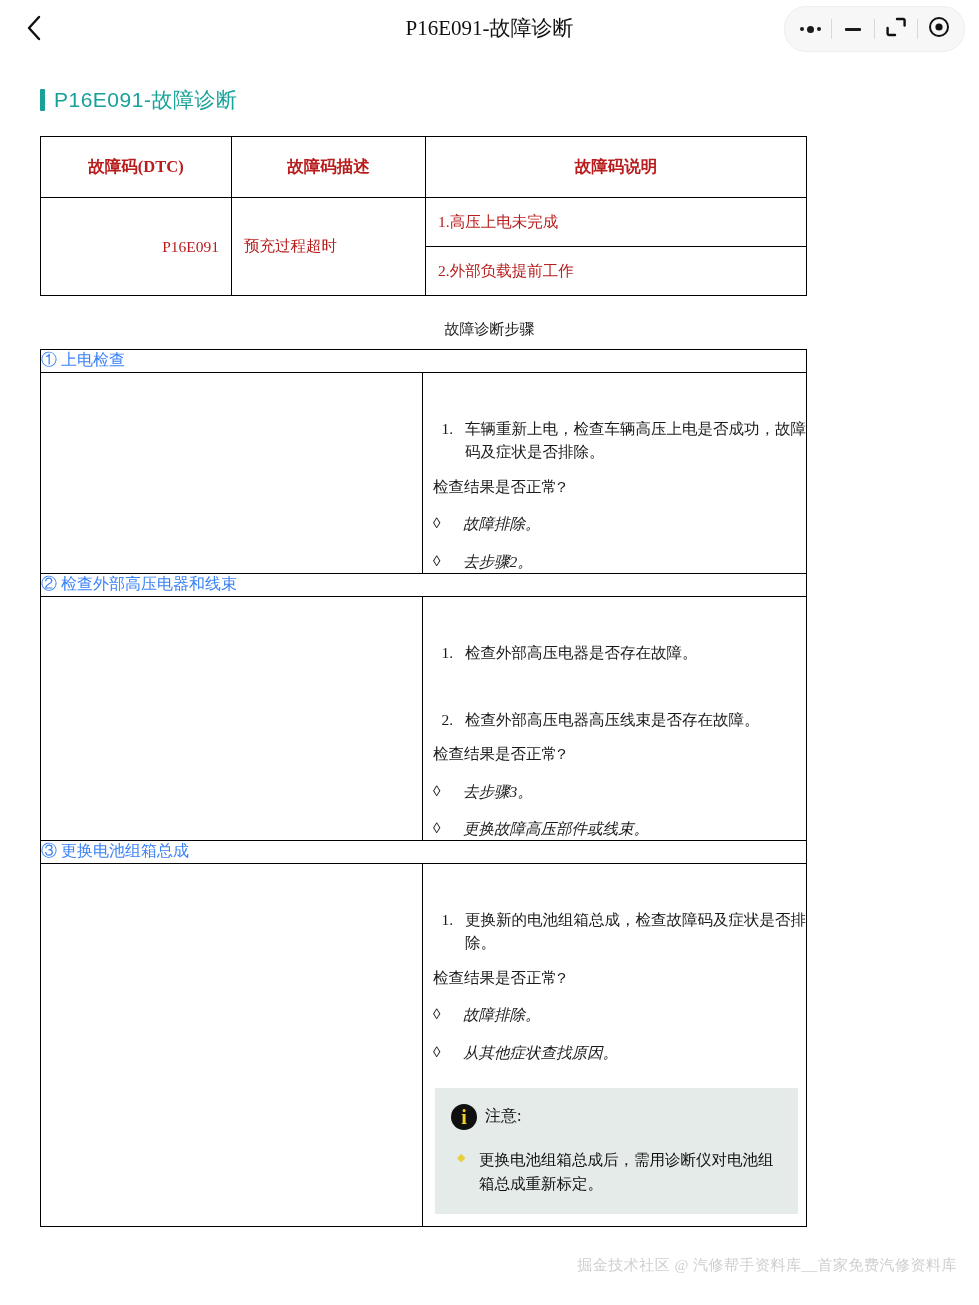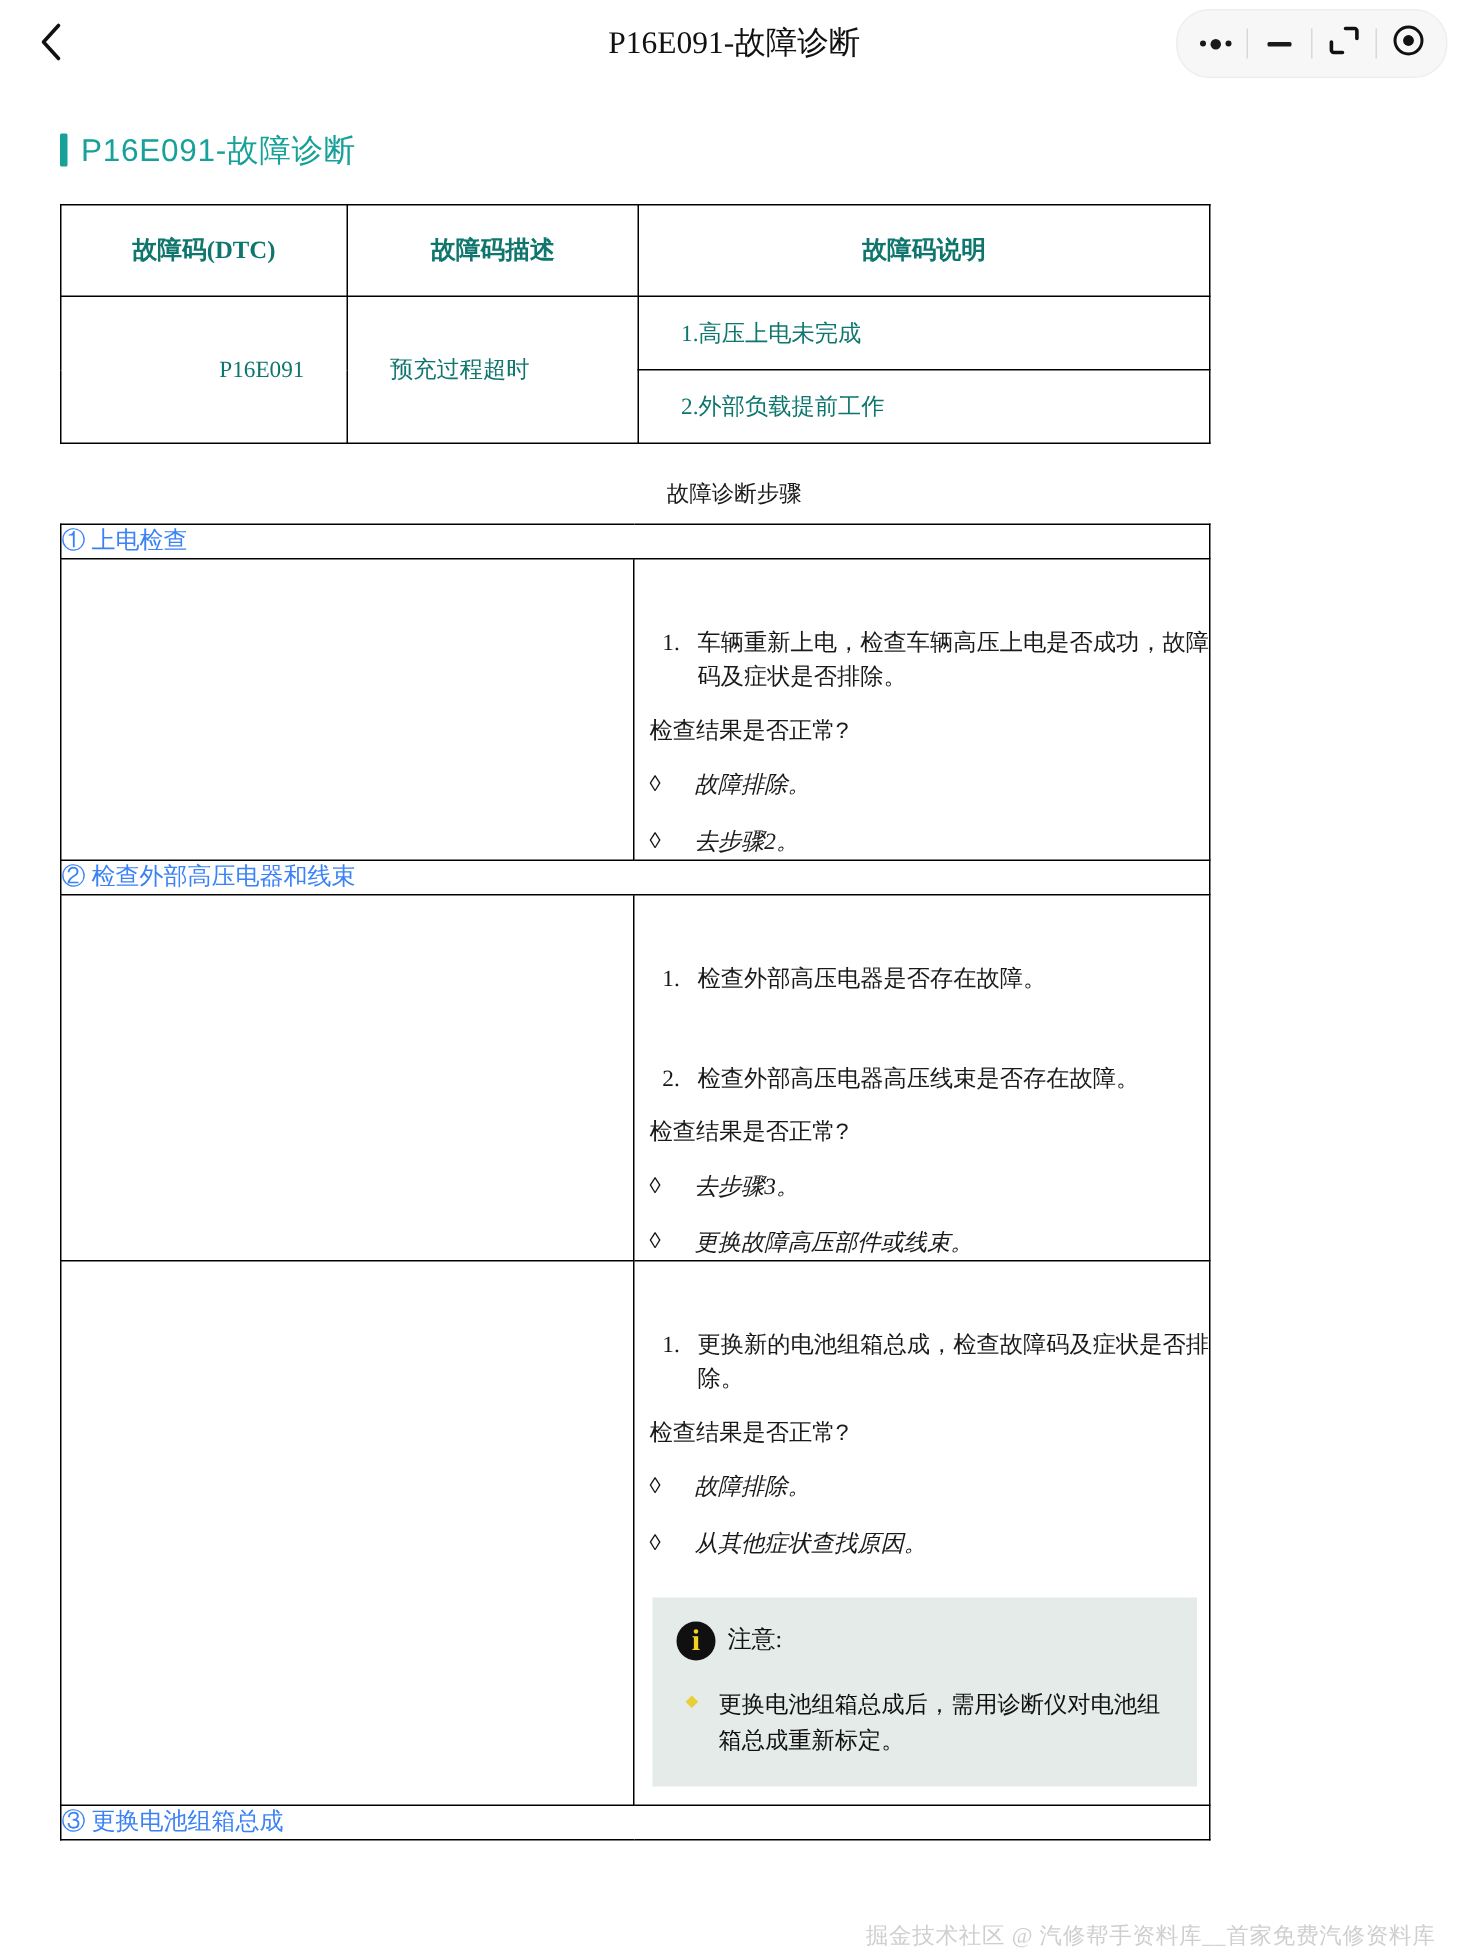--- a/index.html
+++ b/index.html
@@ -126,23 +126,23 @@
   table.doc-table {
     width: 766px;
     border-collapse: collapse;
     table-layout: fixed;
     margin: 0;
     font-family: "Liberation Serif", "DejaVu Serif", serif;
   }
   table.doc-table td, table.doc-table th {
     border: 1.3px solid #000000;
     vertical-align: middle;
-    padding: 10px 28px;
+    padding: 10px 12px;
     font-size: 15.5px;
-    color: #0f766e;
+    color: #b91c1c;
     font-weight: 400;
   }
   table.doc-table th {
     text-align: center;
     font-weight: bold;
     font-size: 16.5px;
     height: 40px;
   }
   td.c-dtc { text-align: right; font-size: 15px; }
   td.c-desc { text-align: left; padding-left: 14px; font-size: 16px; }
@@ -258,21 +258,21 @@
     position: absolute;
     left: 6px;
     top: 1px;
     color: #e8cf3a;
     font-size: 11px;
   }
 
   .watermark {
     position: absolute;
     right: 22px;
-    bottom: 5px;
+    bottom: 30px;
     font-size: 15px;
     color: #cfcfcf;
     letter-spacing: 0.5px;
     white-space: nowrap;
     font-family: "Liberation Serif", "DejaVu Serif", serif;
   }
 </style>
 </head>
 <body>
 
@@ -389,20 +389,23 @@
           </ol>
           <p class="q-line">检查结果是否正常?</p>
           <ul class="diamond-list">
             <li>去步骤3。</li>
             <li>更换故障高压部件或线束。</li>
           </ul>
         </td>
       </tr>
 
       <tr>
+        <td class="step-head" colspan="2">③ 更换电池组箱总成</td>
+      </tr>
+      <tr>
         <td class="step-left"></td>
         <td class="step-right">
           <ol class="num-list">
             <li>更换新的电池组箱总成，检查故障码及症状是否排除。</li>
           </ol>
           <p class="q-line">检查结果是否正常?</p>
           <ul class="diamond-list">
             <li>故障排除。</li>
             <li>从其他症状查找原因。</li>
           </ul>
@@ -411,21 +414,18 @@
             <div class="note-head">
               <div class="info-icon">i</div>
               <div class="note-label">注意:</div>
             </div>
             <ul class="note-list">
               <li>更换电池组箱总成后，需用诊断仪对电池组箱总成重新标定。</li>
             </ul>
           </div>
         </td>
       </tr>
-      <tr>
-        <td class="step-head" colspan="2">③ 更换电池组箱总成</td>
-      </tr>
 
     </tbody>
   </table>
 </div>
 
 <div class="watermark">掘金技术社区 @ 汽修帮手资料库__首家免费汽修资料库</div>
 
 </body></html>

